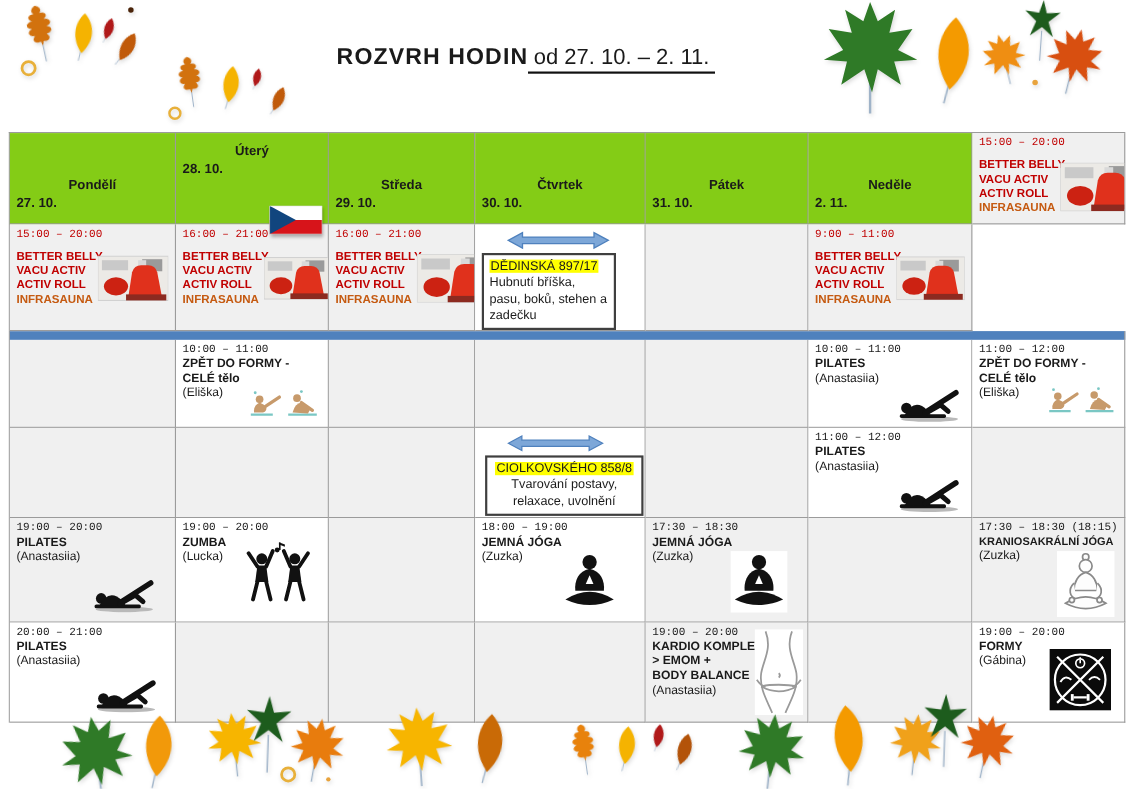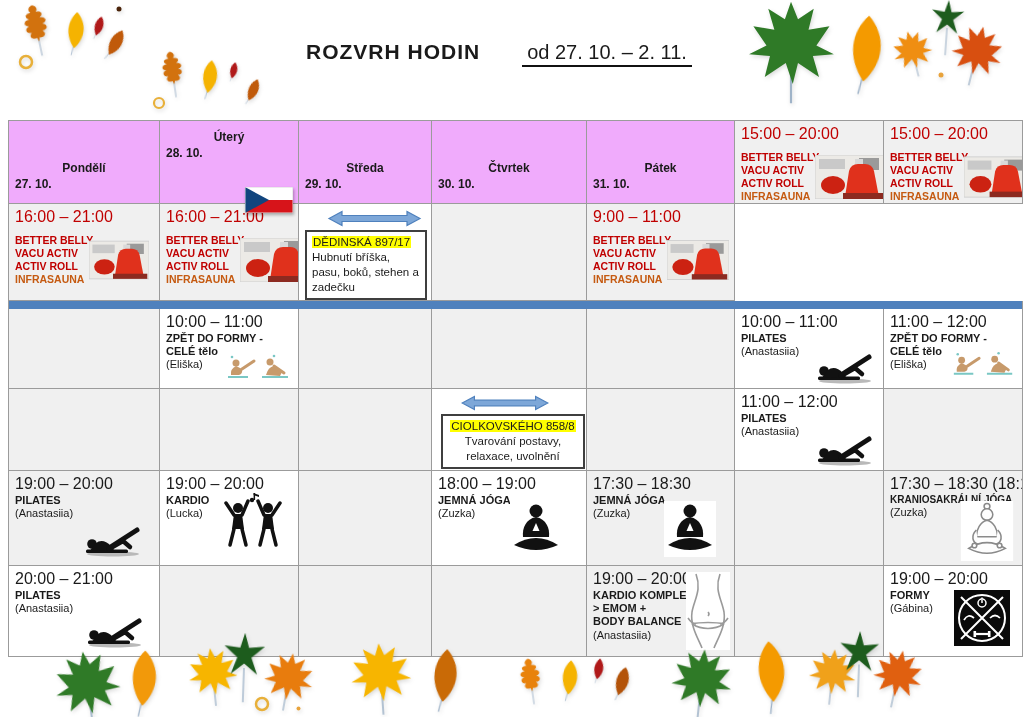--- a/index.html
+++ b/index.html
@@ -5,48 +5,48 @@
   * { box-sizing: border-box; margin: 0; padding: 0; }
   html,body { width:1024px; height:717px; }
   body {
     position: relative;
     overflow: hidden;
     background: #ffffff;
     font-family: "Liberation Sans", sans-serif;
     color: #1a1a1a;
   }
   
-  .titlebar { position:absolute; left:306px; top:40px; display:flex; align-items:baseline; gap:42px; z-index:2; }
+  .titlebar { position:absolute; left:306px; top:40px; display:flex; align-items:baseline; z-index:2; }
   .title { font-size:21px; font-weight:700; letter-spacing:1px; }
   .range { font-size:20px; font-weight:400; border-bottom:2px solid #111; padding:0 5px 1px; }
 
   
   .table {
     position:absolute; left:8px; top:120px; z-index:1;
     display:grid;
     grid-template-columns:151px 139px 133px 155px 148px 149px 139px;
     grid-template-rows:83px 97px 8px 80px 82px 95px 91px;
     border-top:1px solid #9b9b9b; border-left:1px solid #9b9b9b;
     background:#fff;
   }
   .cell, .hcell {
     position:relative;
     border-right:1px solid #9b9b9b; border-bottom:1px solid #9b9b9b;
     overflow:hidden;
   }
-  .hcell { background:#f0abfc; font-weight:bold; font-size:12px; }
+  .hcell { background:#84cc16; font-weight:bold; font-size:12px; }
   .cell  { background:#ffffff; padding:4px 6px; font-size:11px; }
   .cell.shaded { background:#f0f0f0; }
   .bluebar { grid-column:1 / -1; background:#4f81bd; border-right:1px solid #9b9b9b; }
 
   .dayname { text-align:center; margin-top:40px; }
   .hcell.tue .dayname { margin-top:9px; }
   .daydate { padding-left:6px; margin-top:2px; }
 
-  .time { font-size:16px; margin-bottom:1px; white-space:nowrap; }
+  .time { font-size:10px; margin-bottom:1px; white-space:nowrap;font-family:Liberation Mono, monospace; }
   .time.red { color:#c00000; }
   .cname { font-weight:bold; line-height:1.2; }
   .inst { line-height:1.25; }
 
   .bbrow { display:flex; align-items:center; margin-top:8px; }
   .bblines { flex-shrink:0; }
   .bb { color:#c00000; font-weight:bold; font-size:10.5px; line-height:1.25; white-space:nowrap; }
   .sauna { color:#c55a11; font-weight:bold; font-size:10.5px; line-height:1.25; }
   .vacu { flex-shrink:0; margin-left:-4px; }
 
@@ -105,20 +105,24 @@
     <div class="daydate">29. 10.</div>
   </div>
   <div class="hcell">
     <div class="dayname">Čtvrtek</div>
     <div class="daydate">30. 10.</div>
   </div>
   <div class="hcell">
     <div class="dayname">Pátek</div>
     <div class="daydate">31. 10.</div>
   </div>
+  <div class="hcell">
+    <div class="dayname">Neděle</div>
+    <div class="daydate">2. 11.</div>
+  </div>
 
   <div class="cell shaded">
     <div class="time red">15:00 – 20:00</div>
     <div class="bbrow">
       <div class="bblines">
         <div class="bb">BETTER BELLY</div>
         <div class="bb">VACU ACTIV</div>
         <div class="bb">ACTIV ROLL</div>
         <div class="sauna">INFRASAUNA</div>
       </div>
@@ -314,21 +318,21 @@
         <ellipse cx="30" cy="31" rx="26" ry="2.5" fill="#b9b9b9"></ellipse>
         <rect x="3" y="26.5" width="42" height="3.5" rx="1.5" fill="#111"></rect>
         <circle cx="9" cy="21" r="4.8" fill="#111"></circle>
         <path d="M7 28 Q16 11 28 23 L31 27 Z" fill="#111"></path>
         <path d="M26 25 L54 7" stroke="#111" stroke-width="5" stroke-linecap="round"></path>
         <path d="M26 26 L40 18 L47 24" stroke="#111" stroke-width="4.5" fill="none" stroke-linecap="round"></path>
       </svg>
   </div>
   <div class="cell">
     <div class="time">19:00 – 20:00</div>
-    <div class="cname">KARDIO</div>
+    <div class="cname">ZUMBA</div>
     <div class="inst">(Lucka)</div>
     <svg class="icon-br" style="right:14px;bottom:14px" width="62" height="58" viewBox="0 0 62 58">
         <g fill="#111">
           <circle cx="16" cy="15" r="5"></circle>
           <path d="M12 21 L20 21 L22 36 L10 36 Z"></path>
           <circle cx="46" cy="15" r="5"></circle>
           <path d="M42 21 L50 21 L52 36 L40 36 Z"></path>
         </g>
         <g stroke="#111" stroke-width="3.5" stroke-linecap="round" fill="none">
           <path d="M12 22 L4 10"></path>

